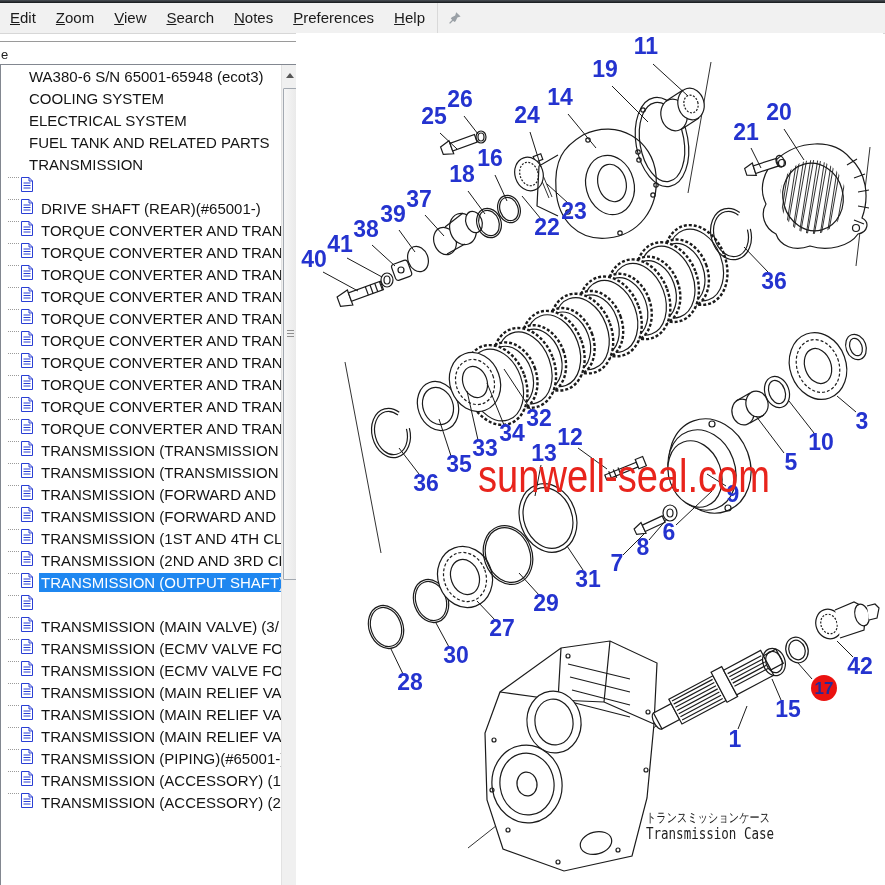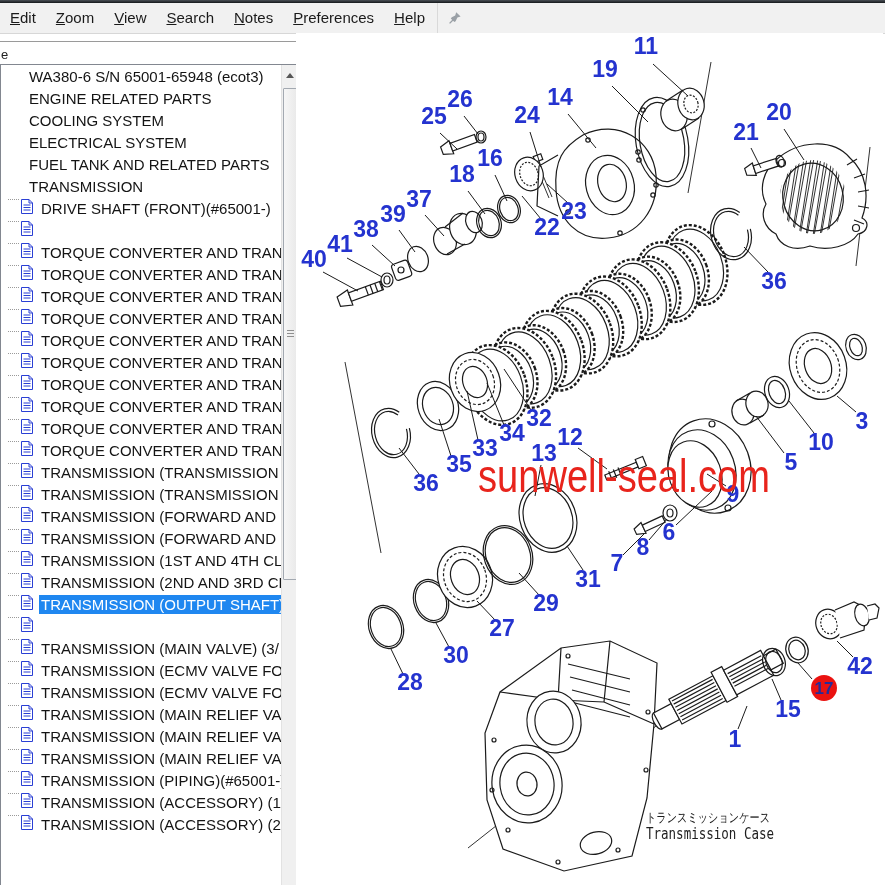--- a/index.html
+++ b/index.html
@@ -87,54 +87,50 @@
     <div class="sidebar-topline"></div>
     <div class="sidebar-header">e</div>
     <div class="listbox">
       <div class="tree" id="tree">
           <div class="row plain">
 
     <span class="lbl">WA380-6 S/N 65001-65948 (ecot3)</span>
   </div>
           <div class="row plain">
 
-    <span class="lbl">ENGINE RELATED PARTS</span>
+    <span class="lbl">COOLING SYSTEM</span>
   </div>
           <div class="row plain">
 
-    <span class="lbl">COOLING SYSTEM</span>
+    <span class="lbl">ELECTRICAL SYSTEM</span>
   </div>
           <div class="row plain">
 
-    <span class="lbl">ELECTRICAL SYSTEM</span>
+    <span class="lbl">FUEL TANK AND RELATED PARTS</span>
   </div>
           <div class="row plain">
 
-    <span class="lbl">FUEL TANK AND RELATED PARTS</span>
-  </div>
-          <div class="row plain">
-
     <span class="lbl">TRANSMISSION</span>
   </div>
           <div class="row">
     <span class="conn"></span>
     <svg class="doc" viewBox="0 0 12 15">
       <path d="M0.5 0.5 h7.5 l3.5 3.5 v10.5 h-11 z" fill="#ffffff" stroke="#2a3fd4" stroke-width="1"></path>
       <path d="M8 0.5 v3.5 h3.5" fill="none" stroke="#2a3fd4" stroke-width="1"></path>
       <path d="M2.5 6 h7 M2.5 8.5 h7 M2.5 11 h7" stroke="#2a3fd4" stroke-width="1"></path>
     </svg>
-    <span class="lbl">DRIVE SHAFT (FRONT)(#65001-)</span>
-  </div>
-          <div class="row">
-    <span class="conn"></span>
-    <svg class="doc" viewBox="0 0 12 15">
-      <path d="M0.5 0.5 h7.5 l3.5 3.5 v10.5 h-11 z" fill="#ffffff" stroke="#2a3fd4" stroke-width="1"></path>
-      <path d="M8 0.5 v3.5 h3.5" fill="none" stroke="#2a3fd4" stroke-width="1"></path>
-      <path d="M2.5 6 h7 M2.5 8.5 h7 M2.5 11 h7" stroke="#2a3fd4" stroke-width="1"></path>
-    </svg>
+  </div>
+          <div class="row">
+    <span class="conn"></span>
+    <svg class="doc" viewBox="0 0 12 15">
+      <path d="M0.5 0.5 h7.5 l3.5 3.5 v10.5 h-11 z" fill="#ffffff" stroke="#2a3fd4" stroke-width="1"></path>
+      <path d="M8 0.5 v3.5 h3.5" fill="none" stroke="#2a3fd4" stroke-width="1"></path>
+      <path d="M2.5 6 h7 M2.5 8.5 h7 M2.5 11 h7" stroke="#2a3fd4" stroke-width="1"></path>
+    </svg>
+    <span class="lbl">DRIVE SHAFT (REAR)(#65001-)</span>
   </div>
           <div class="row">
     <span class="conn"></span>
     <svg class="doc" viewBox="0 0 12 15">
       <path d="M0.5 0.5 h7.5 l3.5 3.5 v10.5 h-11 z" fill="#ffffff" stroke="#2a3fd4" stroke-width="1"></path>
       <path d="M8 0.5 v3.5 h3.5" fill="none" stroke="#2a3fd4" stroke-width="1"></path>
       <path d="M2.5 6 h7 M2.5 8.5 h7 M2.5 11 h7" stroke="#2a3fd4" stroke-width="1"></path>
     </svg>
     <span class="lbl">TORQUE CONVERTER AND TRANS</span>
   </div>

